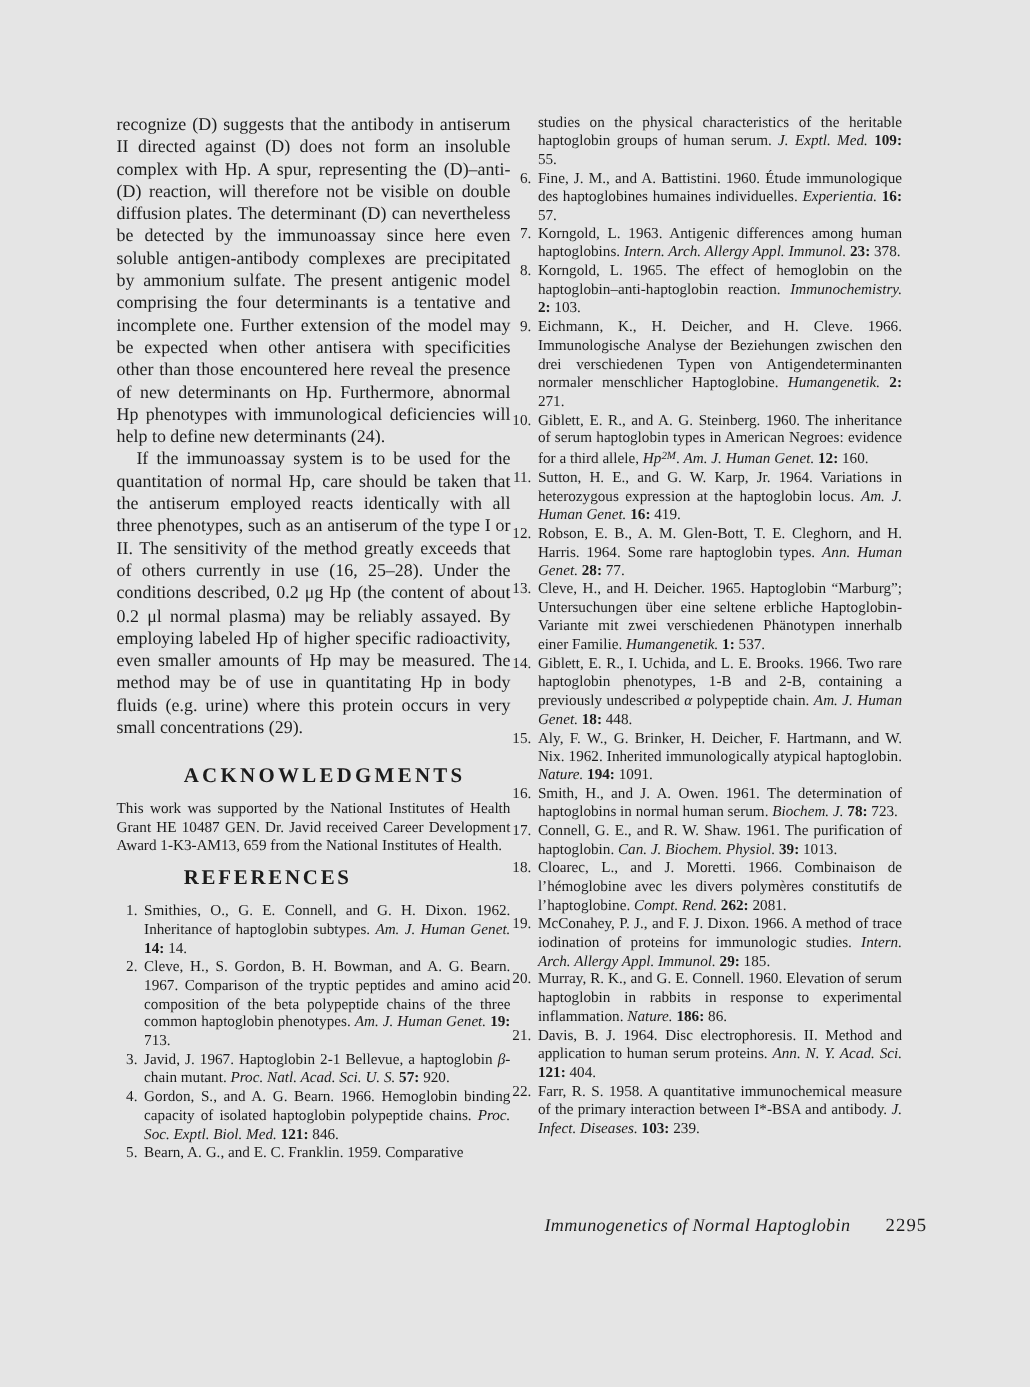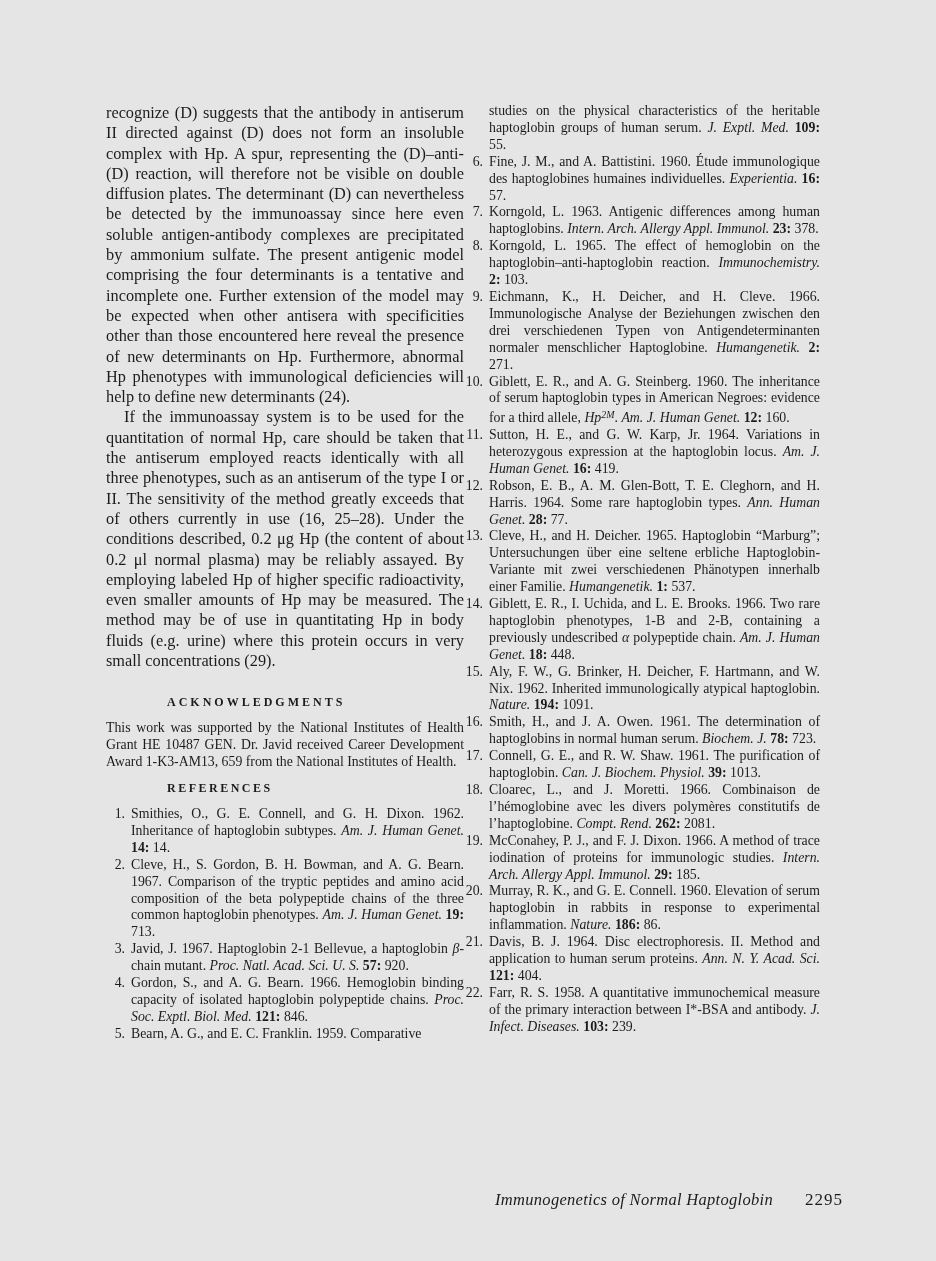--- a/index.html
+++ b/index.html
@@ -13,40 +13,40 @@
   }
   .col{position:absolute;top:103px;}
   .col-left{left:106px;width:358px;}
   .col-right{left:464px;width:356px;}
   .body-para{
     font-size:16.3px;line-height:20.3px;
     text-align:justify;margin:0;
   }
   .para-indent{text-indent:18px;}
   .section-heading{
-    font-size:12px;font-weight:700;
+    font-size:19px;font-weight:700;
     letter-spacing:3px;
     margin:24px 0 10px 61px;
   }
   .heading-refs{letter-spacing:2.5px;margin-top:10px;}
   .small-text{
     font-size:13.8px;line-height:16.9px;
     text-align:justify;margin:0;
   }
   .ack-para{margin-top:2px;}
   .ref-list{margin-top:8px;}
   .ref-item{position:relative;padding-left:25px;}
   .ref-num{position:absolute;left:0;top:0;width:19px;text-align:right;}
   .ref-cont{padding-left:25px;}
   .sg-n{}
   .sg-i{font-style:italic;}
   .sg-b{font-weight:700;}
   .sg-isup{font-style:italic;font-size:0.72em;vertical-align:0.38em;}
   .footer{
-    position:absolute;left:487px;top:1190px;width:356px;
+    position:absolute;left:487px;top:1104px;width:356px;
     display:flex;align-items:flex-end;padding-left:8px;box-sizing:border-box;
   }
   .running-title{font-style:italic;font-size:16.5px;letter-spacing:0.3px;}
   .page-number{margin-left:auto;font-size:17px;letter-spacing:1px;}
 </style>
 </head>
 <body>
 
 <div class="page">
 

